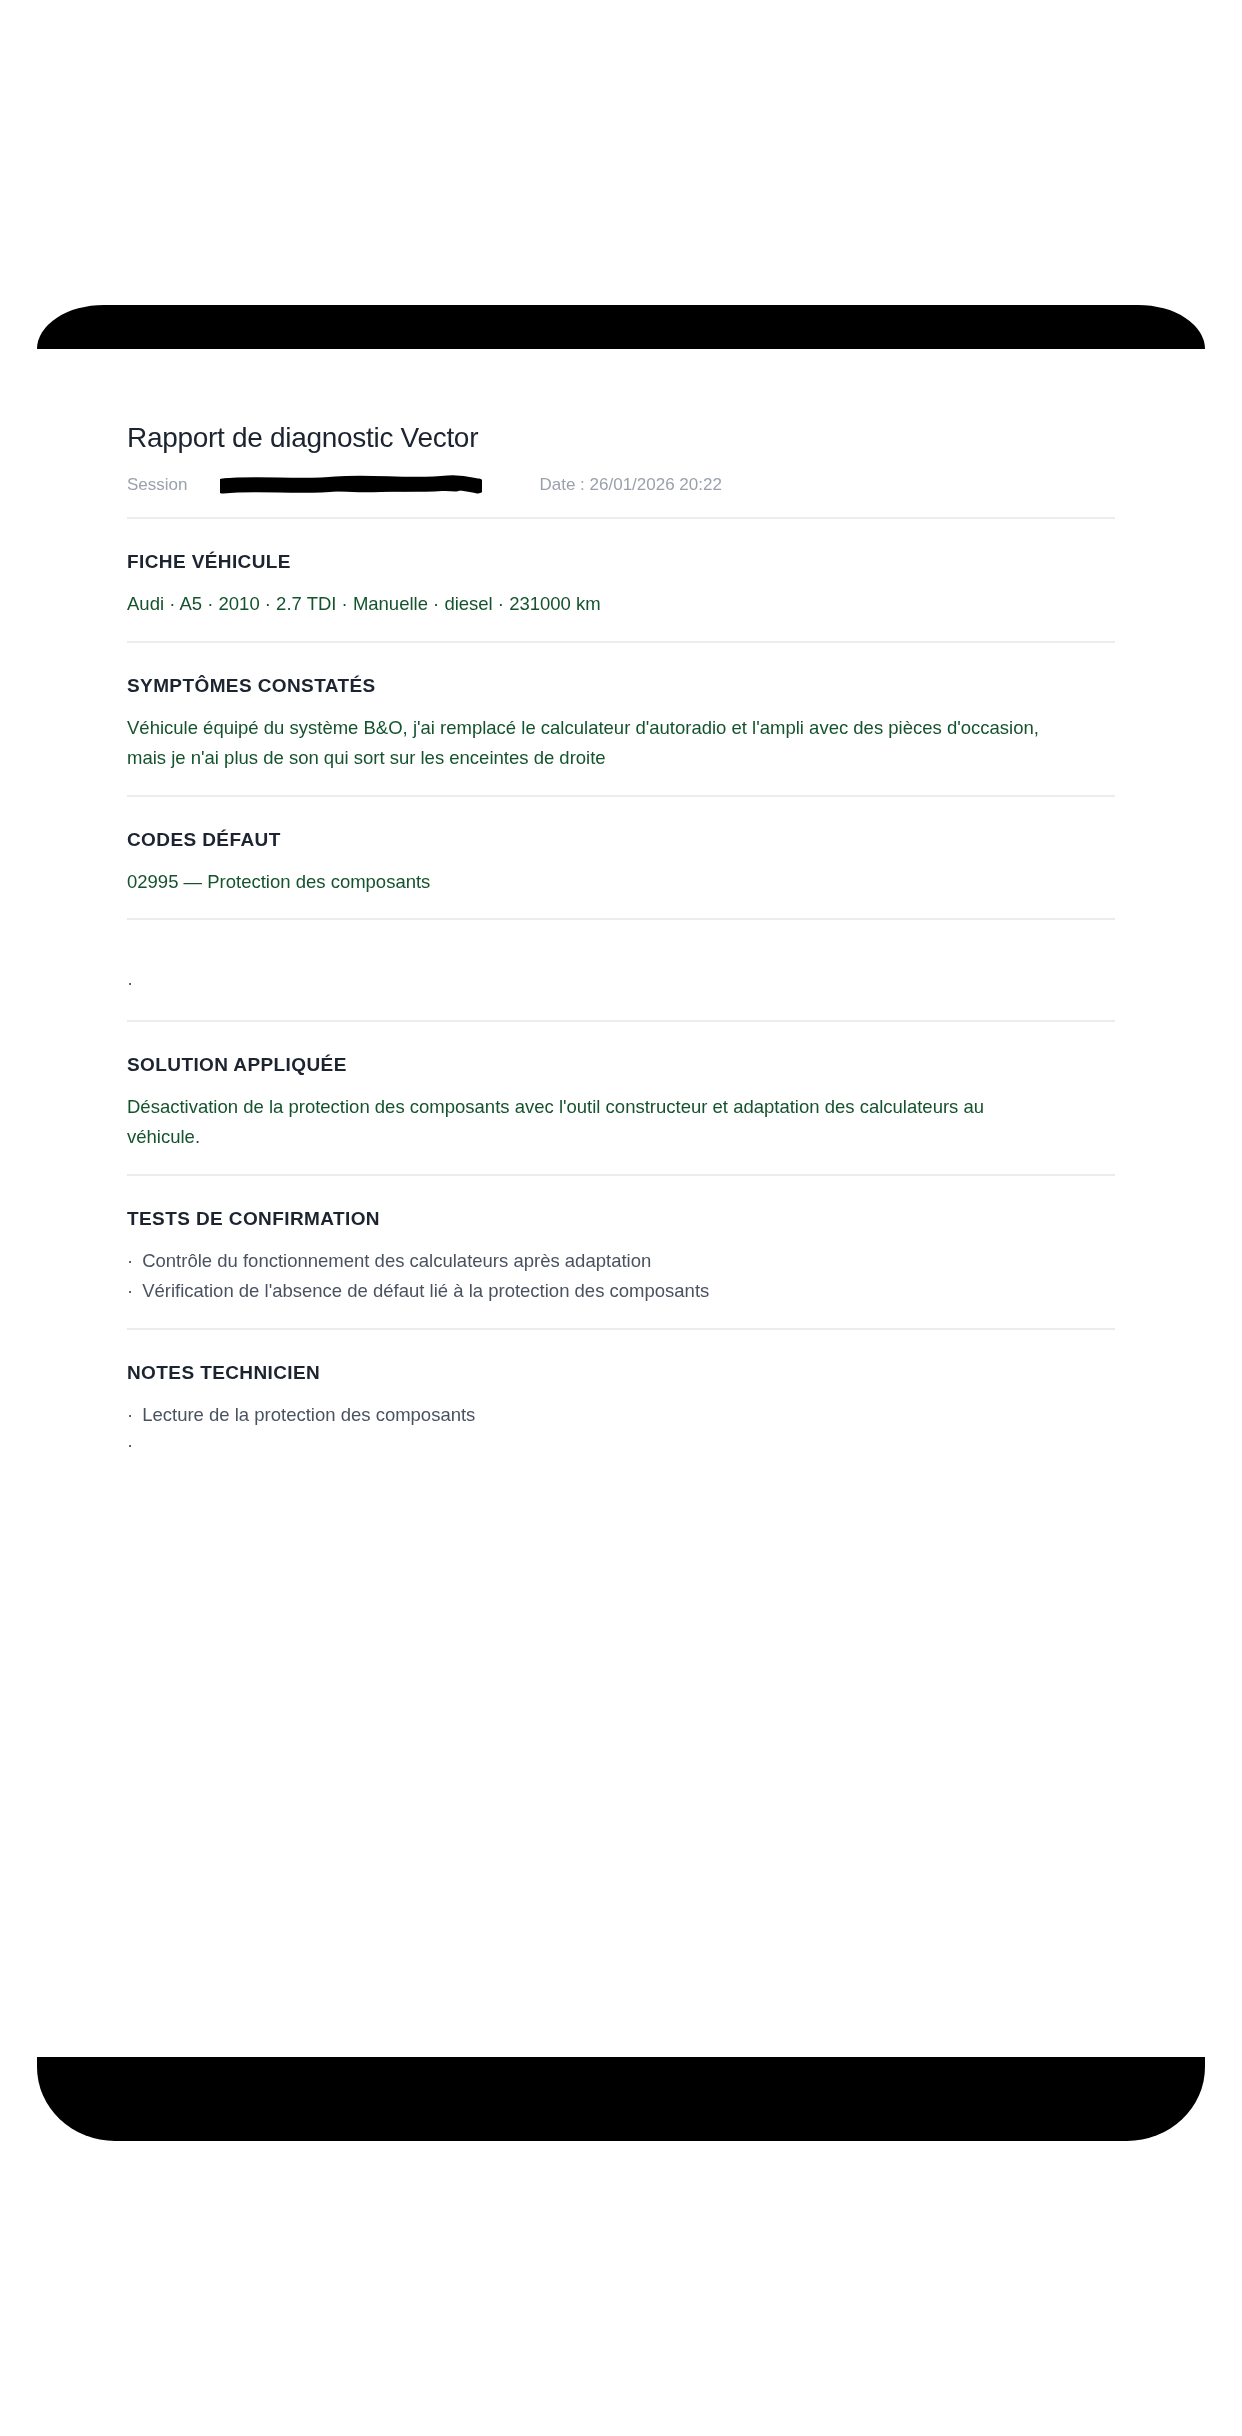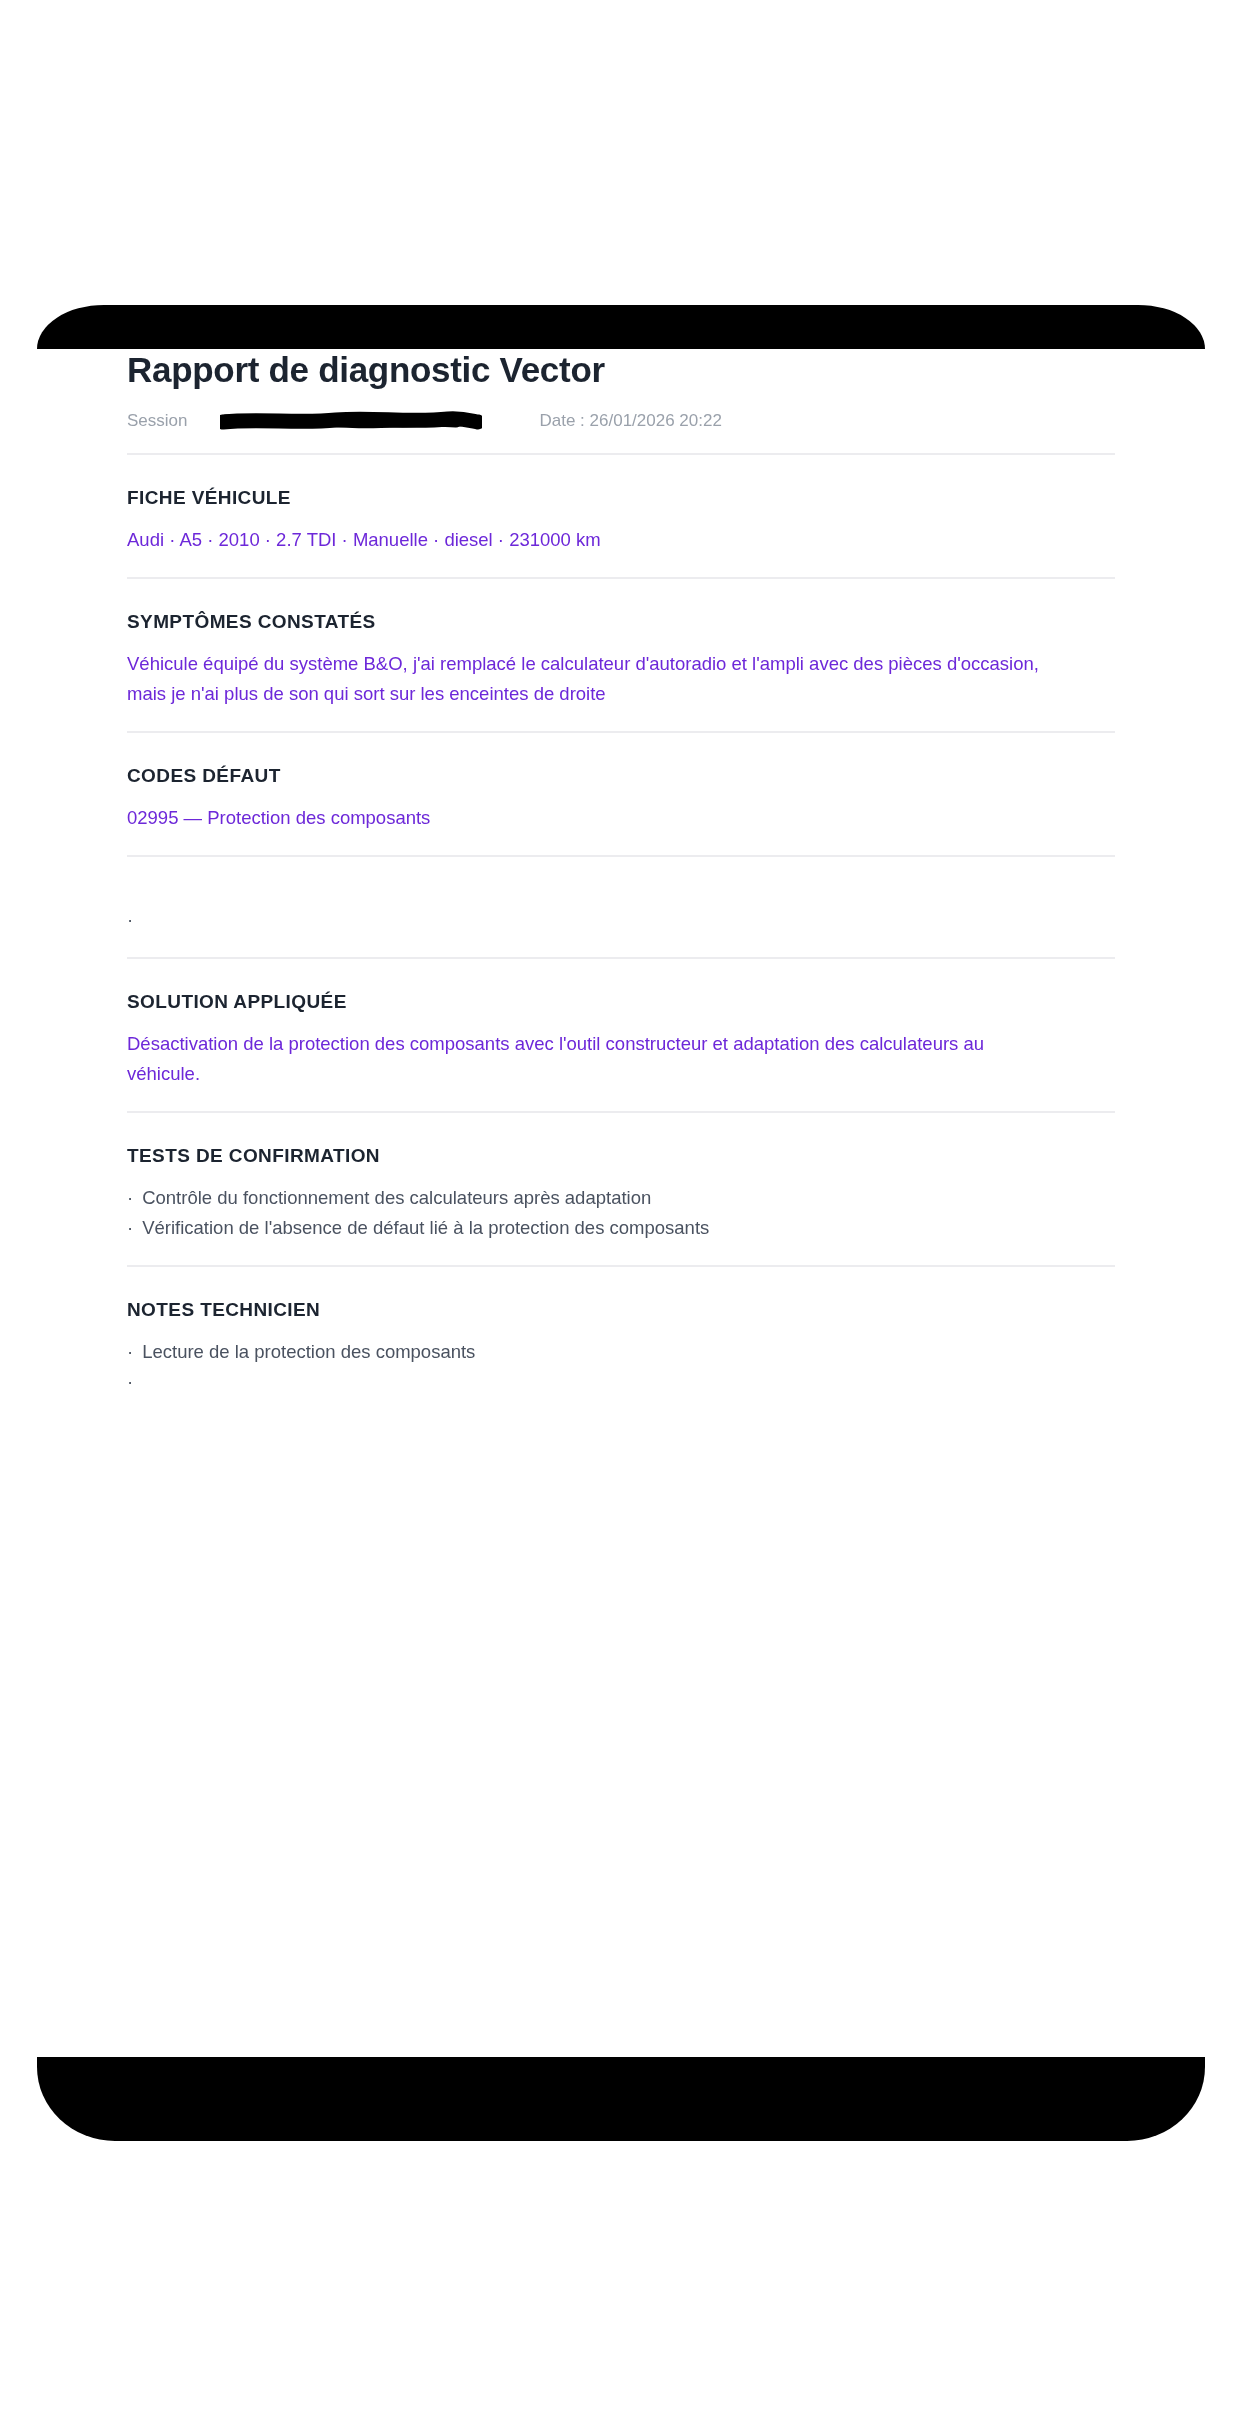--- a/index.html
+++ b/index.html
@@ -41,24 +41,25 @@
     position: absolute;
     left: 0;
     top: 349px;
     width: 1242px;
     height: 1708px;
     background: #ffffff;
     padding: 0 127px;
   }
 
   .doc-title {
-    font-size: 35px;
-    font-weight: bold;
+    font-size: 28px;
+    font-weight: normal;
     color: #1c2430;
     letter-spacing: -0.3px;
+    padding-top: 72px;
     line-height: 1.2;
   }
 
   .meta-line {
     display: flex;
     align-items: flex-end;
     font-size: 17px;
     color: #9aa1ab;
     margin-top: 14px;
     height: 26px;
@@ -88,21 +89,21 @@
   .section-heading {
     font-size: 19px;
     font-weight: bold;
     color: #1c2430;
     letter-spacing: 0.4px;
     text-transform: uppercase;
   }
 
   .section-body {
     font-size: 18.5px;
-    color: #6d28d9;
+    color: #14532d;
     line-height: 1.62;
     margin-top: 16px;
     max-width: 930px;
   }
 
   .vin-line {
     font-size: 18.5px;
     color: #4a5260;
     line-height: 1.62;
     display: flex;

